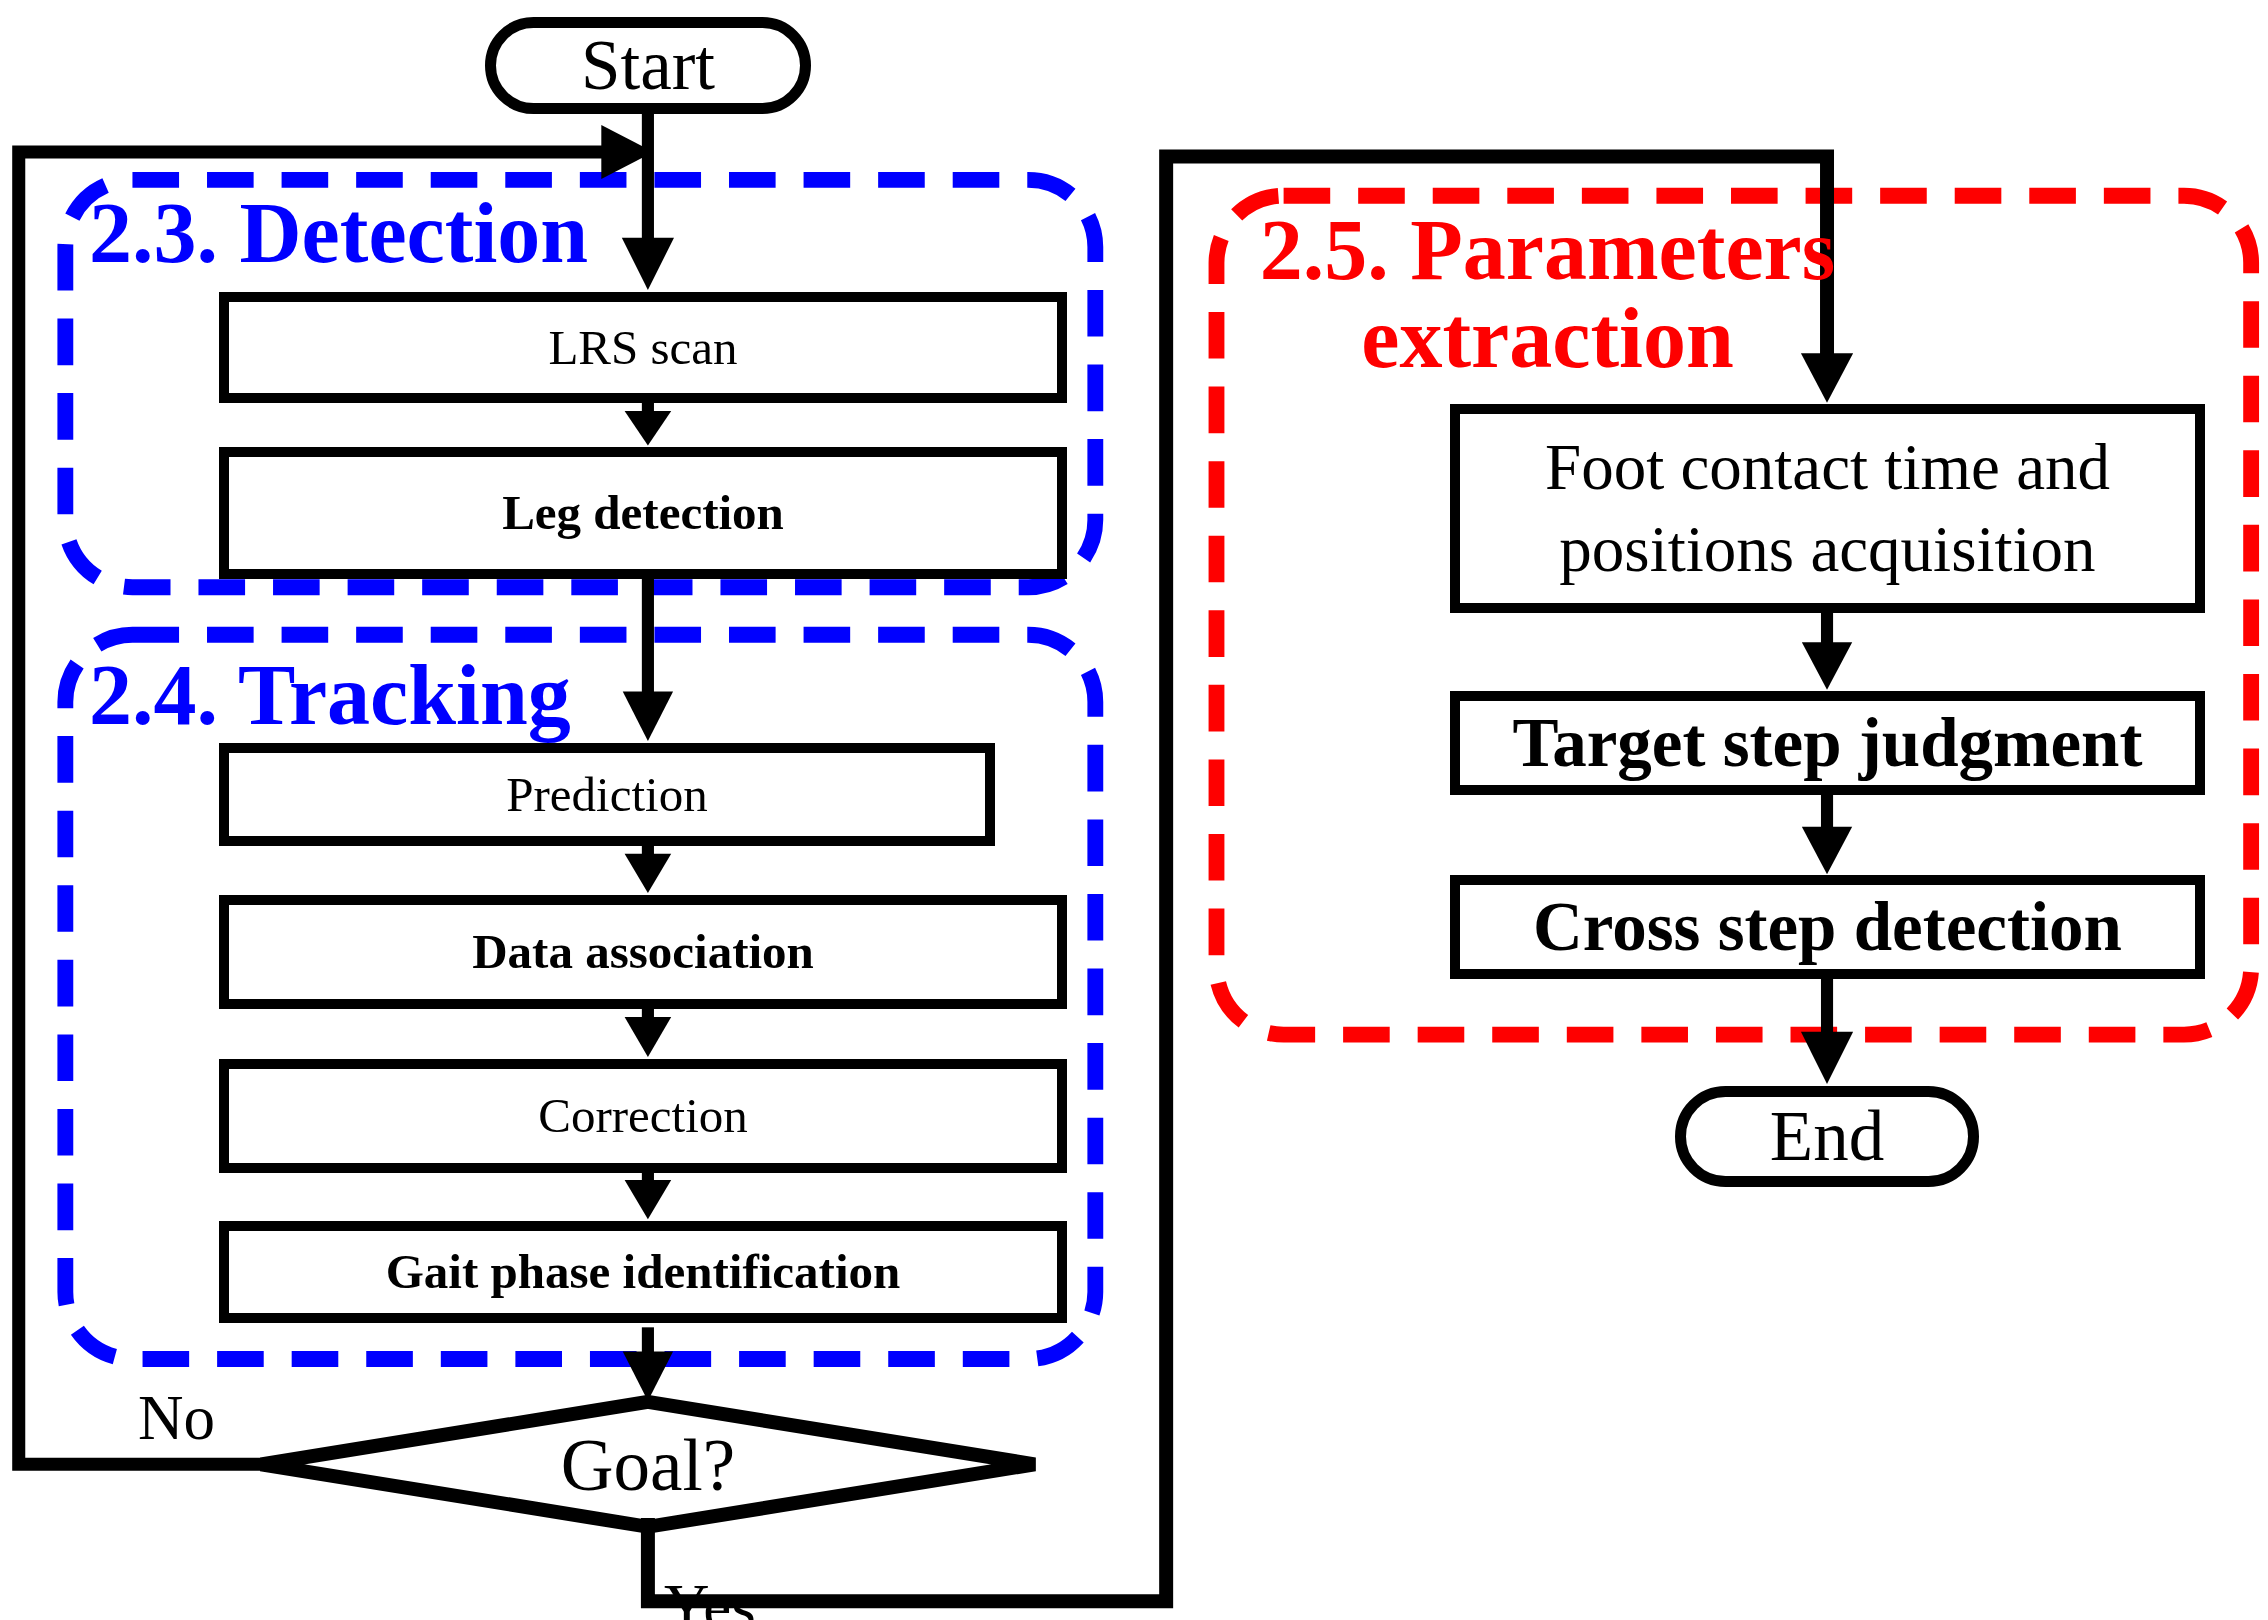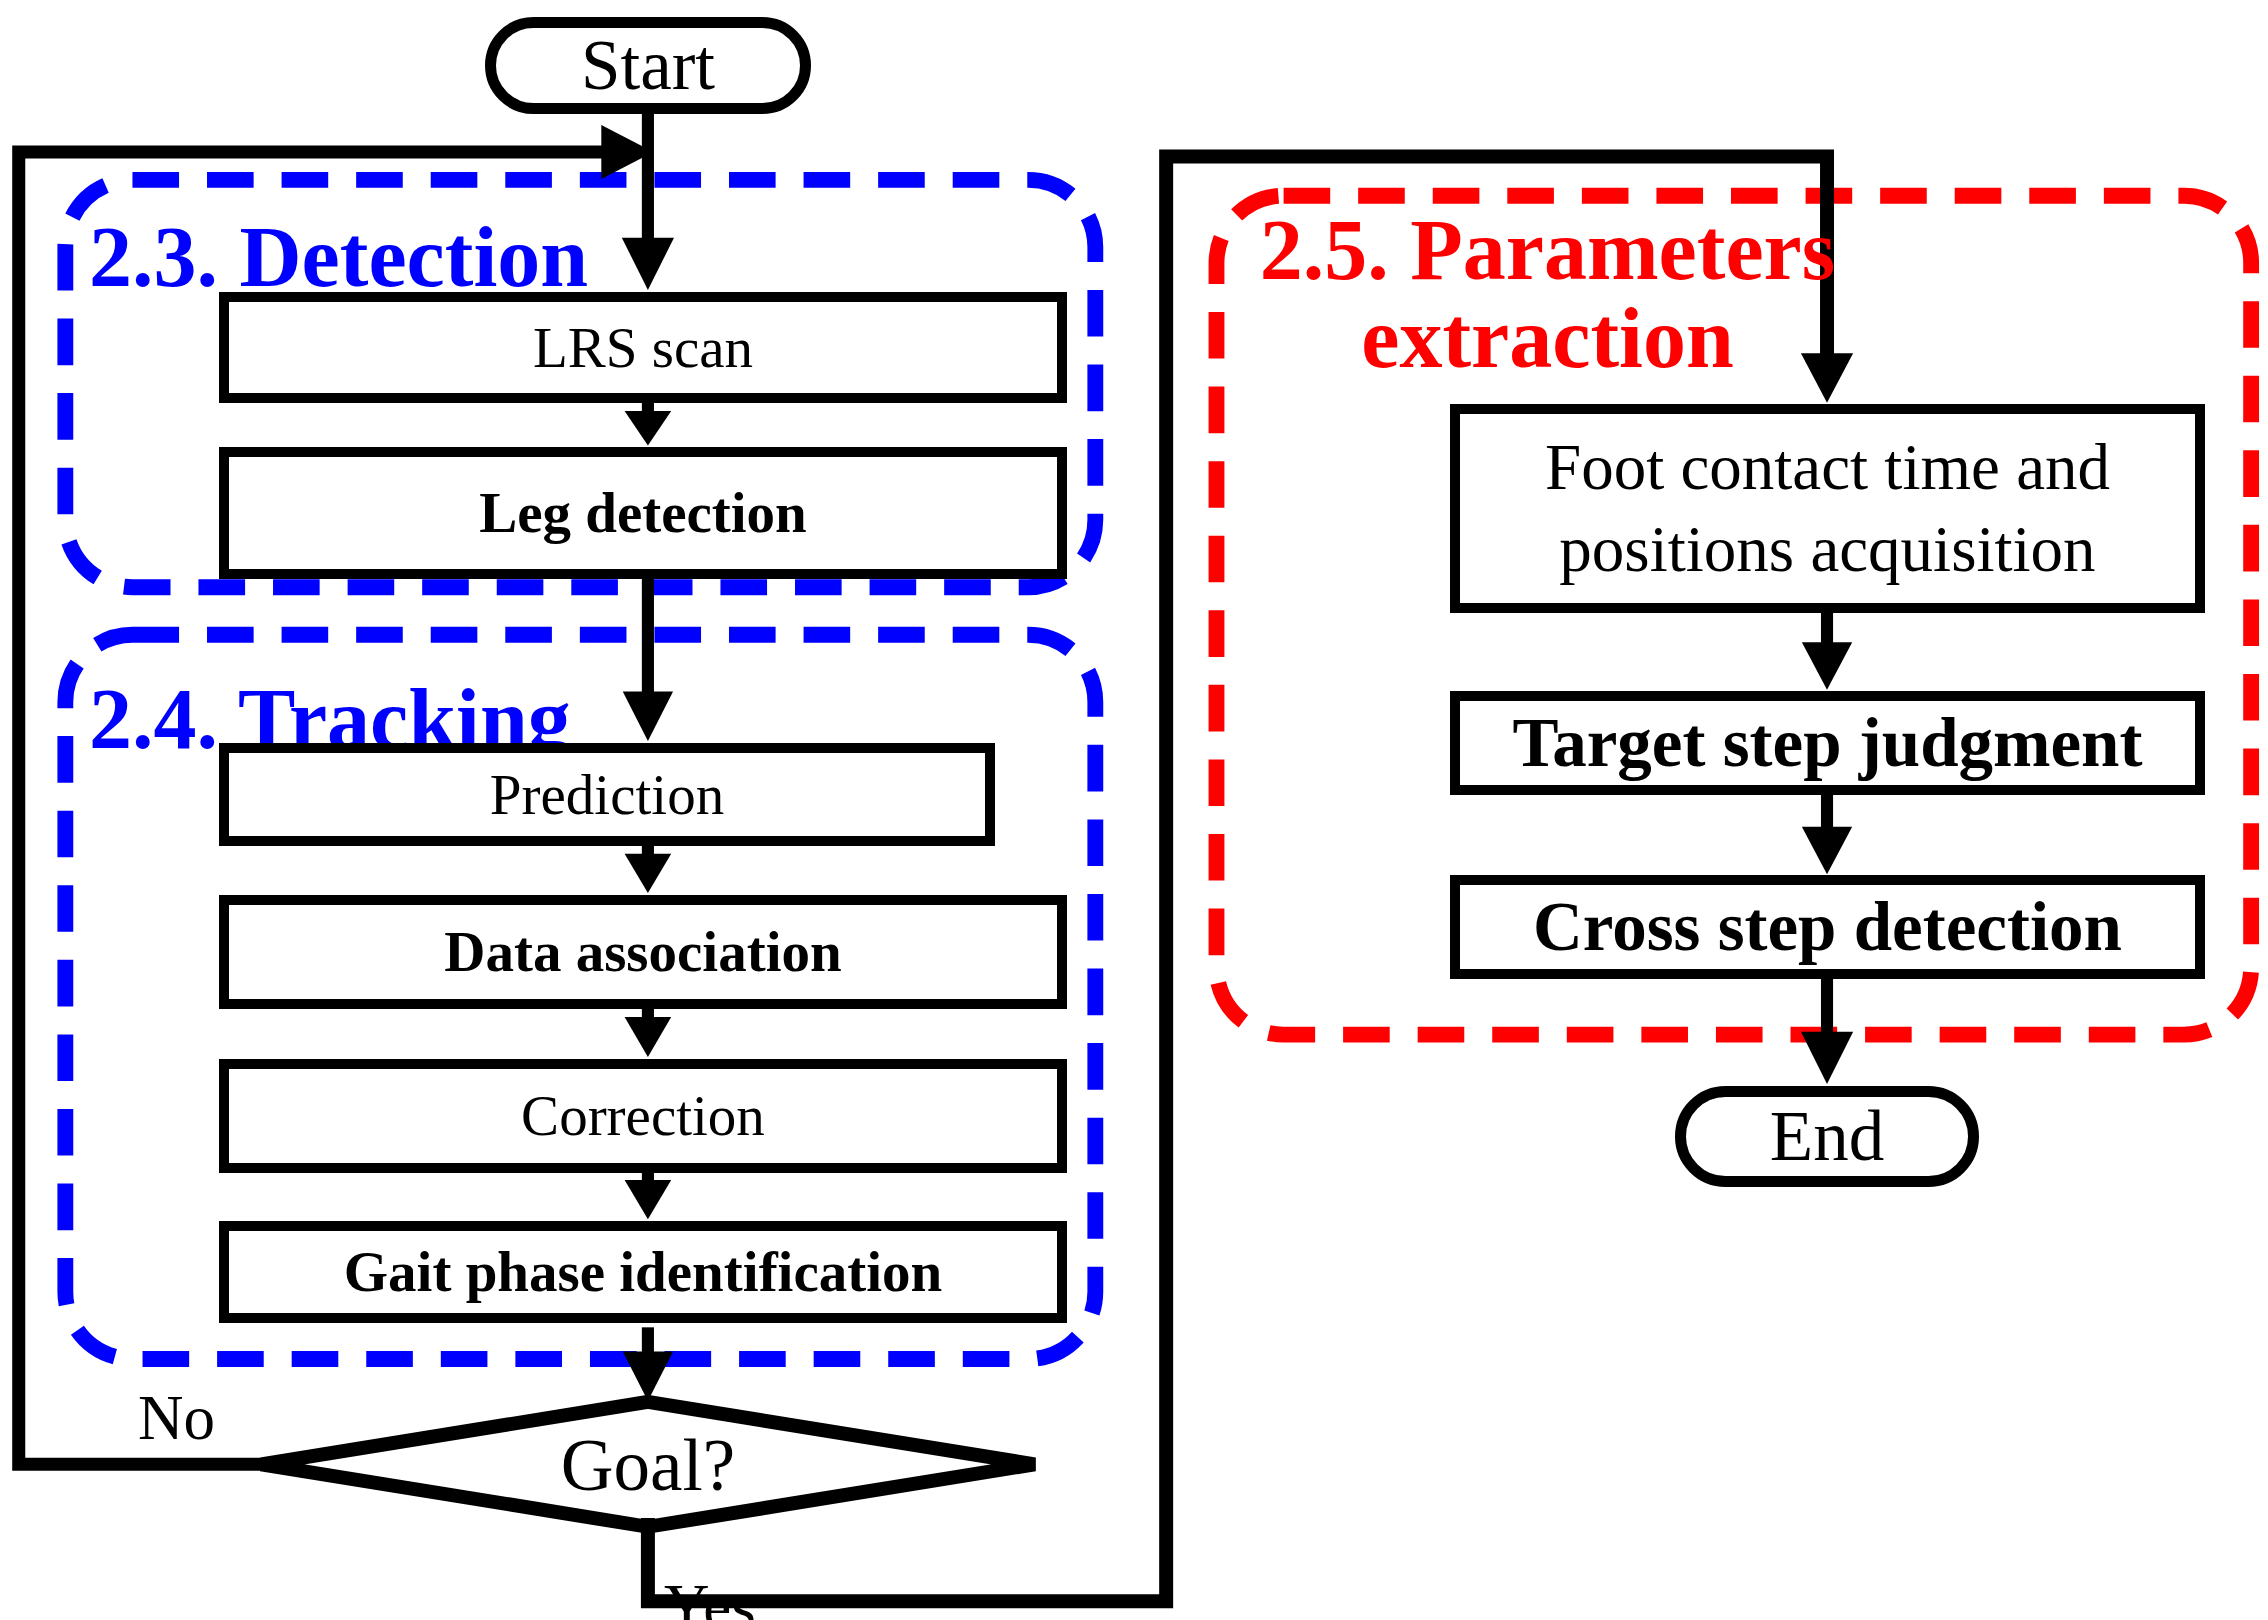--- a/index.html
+++ b/index.html
@@ -12,35 +12,35 @@
     overflow:hidden;
   }
   #wires{position:absolute;left:0;top:0;width:2268px;height:1620px;}
   .node{
     position:absolute;
     box-sizing:border-box;
     display:flex;align-items:center;justify-content:center;
     text-align:center;
     background:#ffffff;
     border:10.3px solid #000;
-    font-size:57px;
+    font-size:49px;
     line-height:1.05;
     white-space:nowrap;
   }
   .oval{border-width:11.2px;border-radius:65px;font-size:71px;}
   .bold{font-weight:bold;}
   .multiline{white-space:normal;}
   .multiline span{display:block;}
   .seclabel{
     position:absolute;
     font-size:86px;font-weight:bold;
     line-height:1.02;
     white-space:nowrap;
   }
-  .seclabel.blue{color:var(--blue,#0000ff);margin-top:24px;}
+  .seclabel.blue{color:var(--blue,#0000ff);}
   .seclabel.red{color:var(--red,#fe0000);text-align:center;white-space:normal;}
   .edgelabel{
     position:absolute;
     font-size:63px;
     background:transparent;
   }
   .decision-text{
     position:absolute;
     font-size:73px;
     display:flex;align-items:center;justify-content:center;

